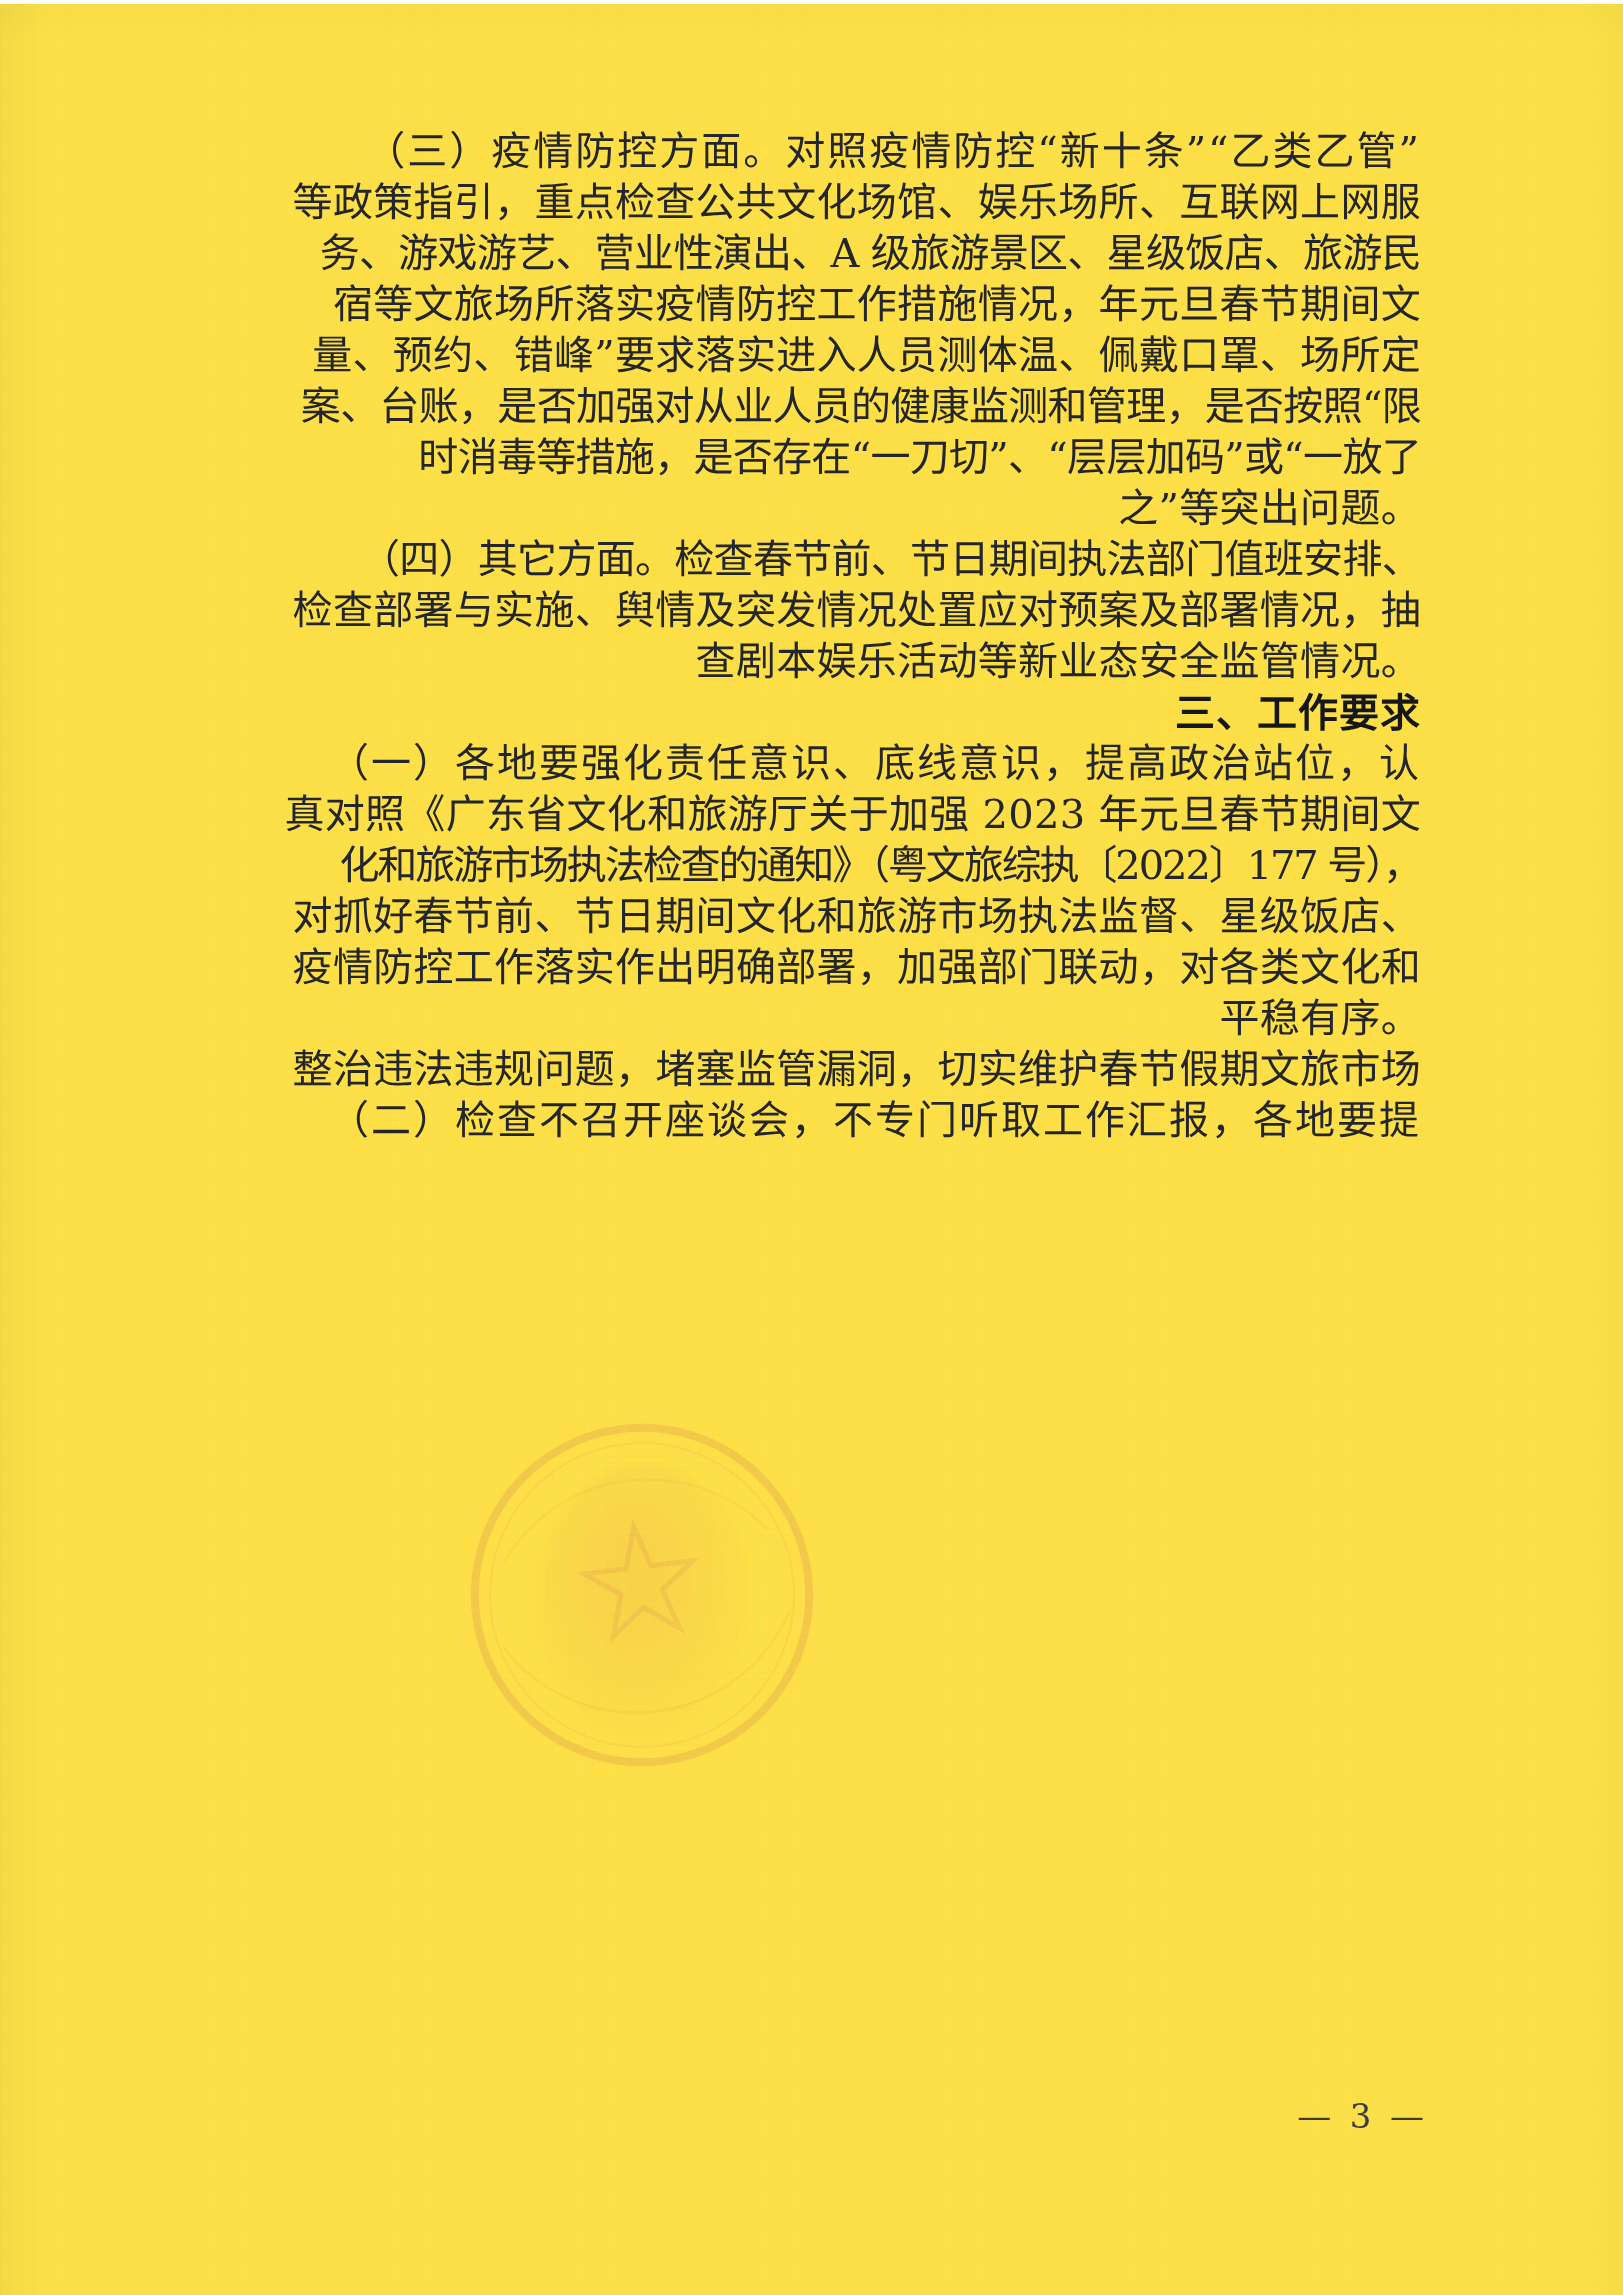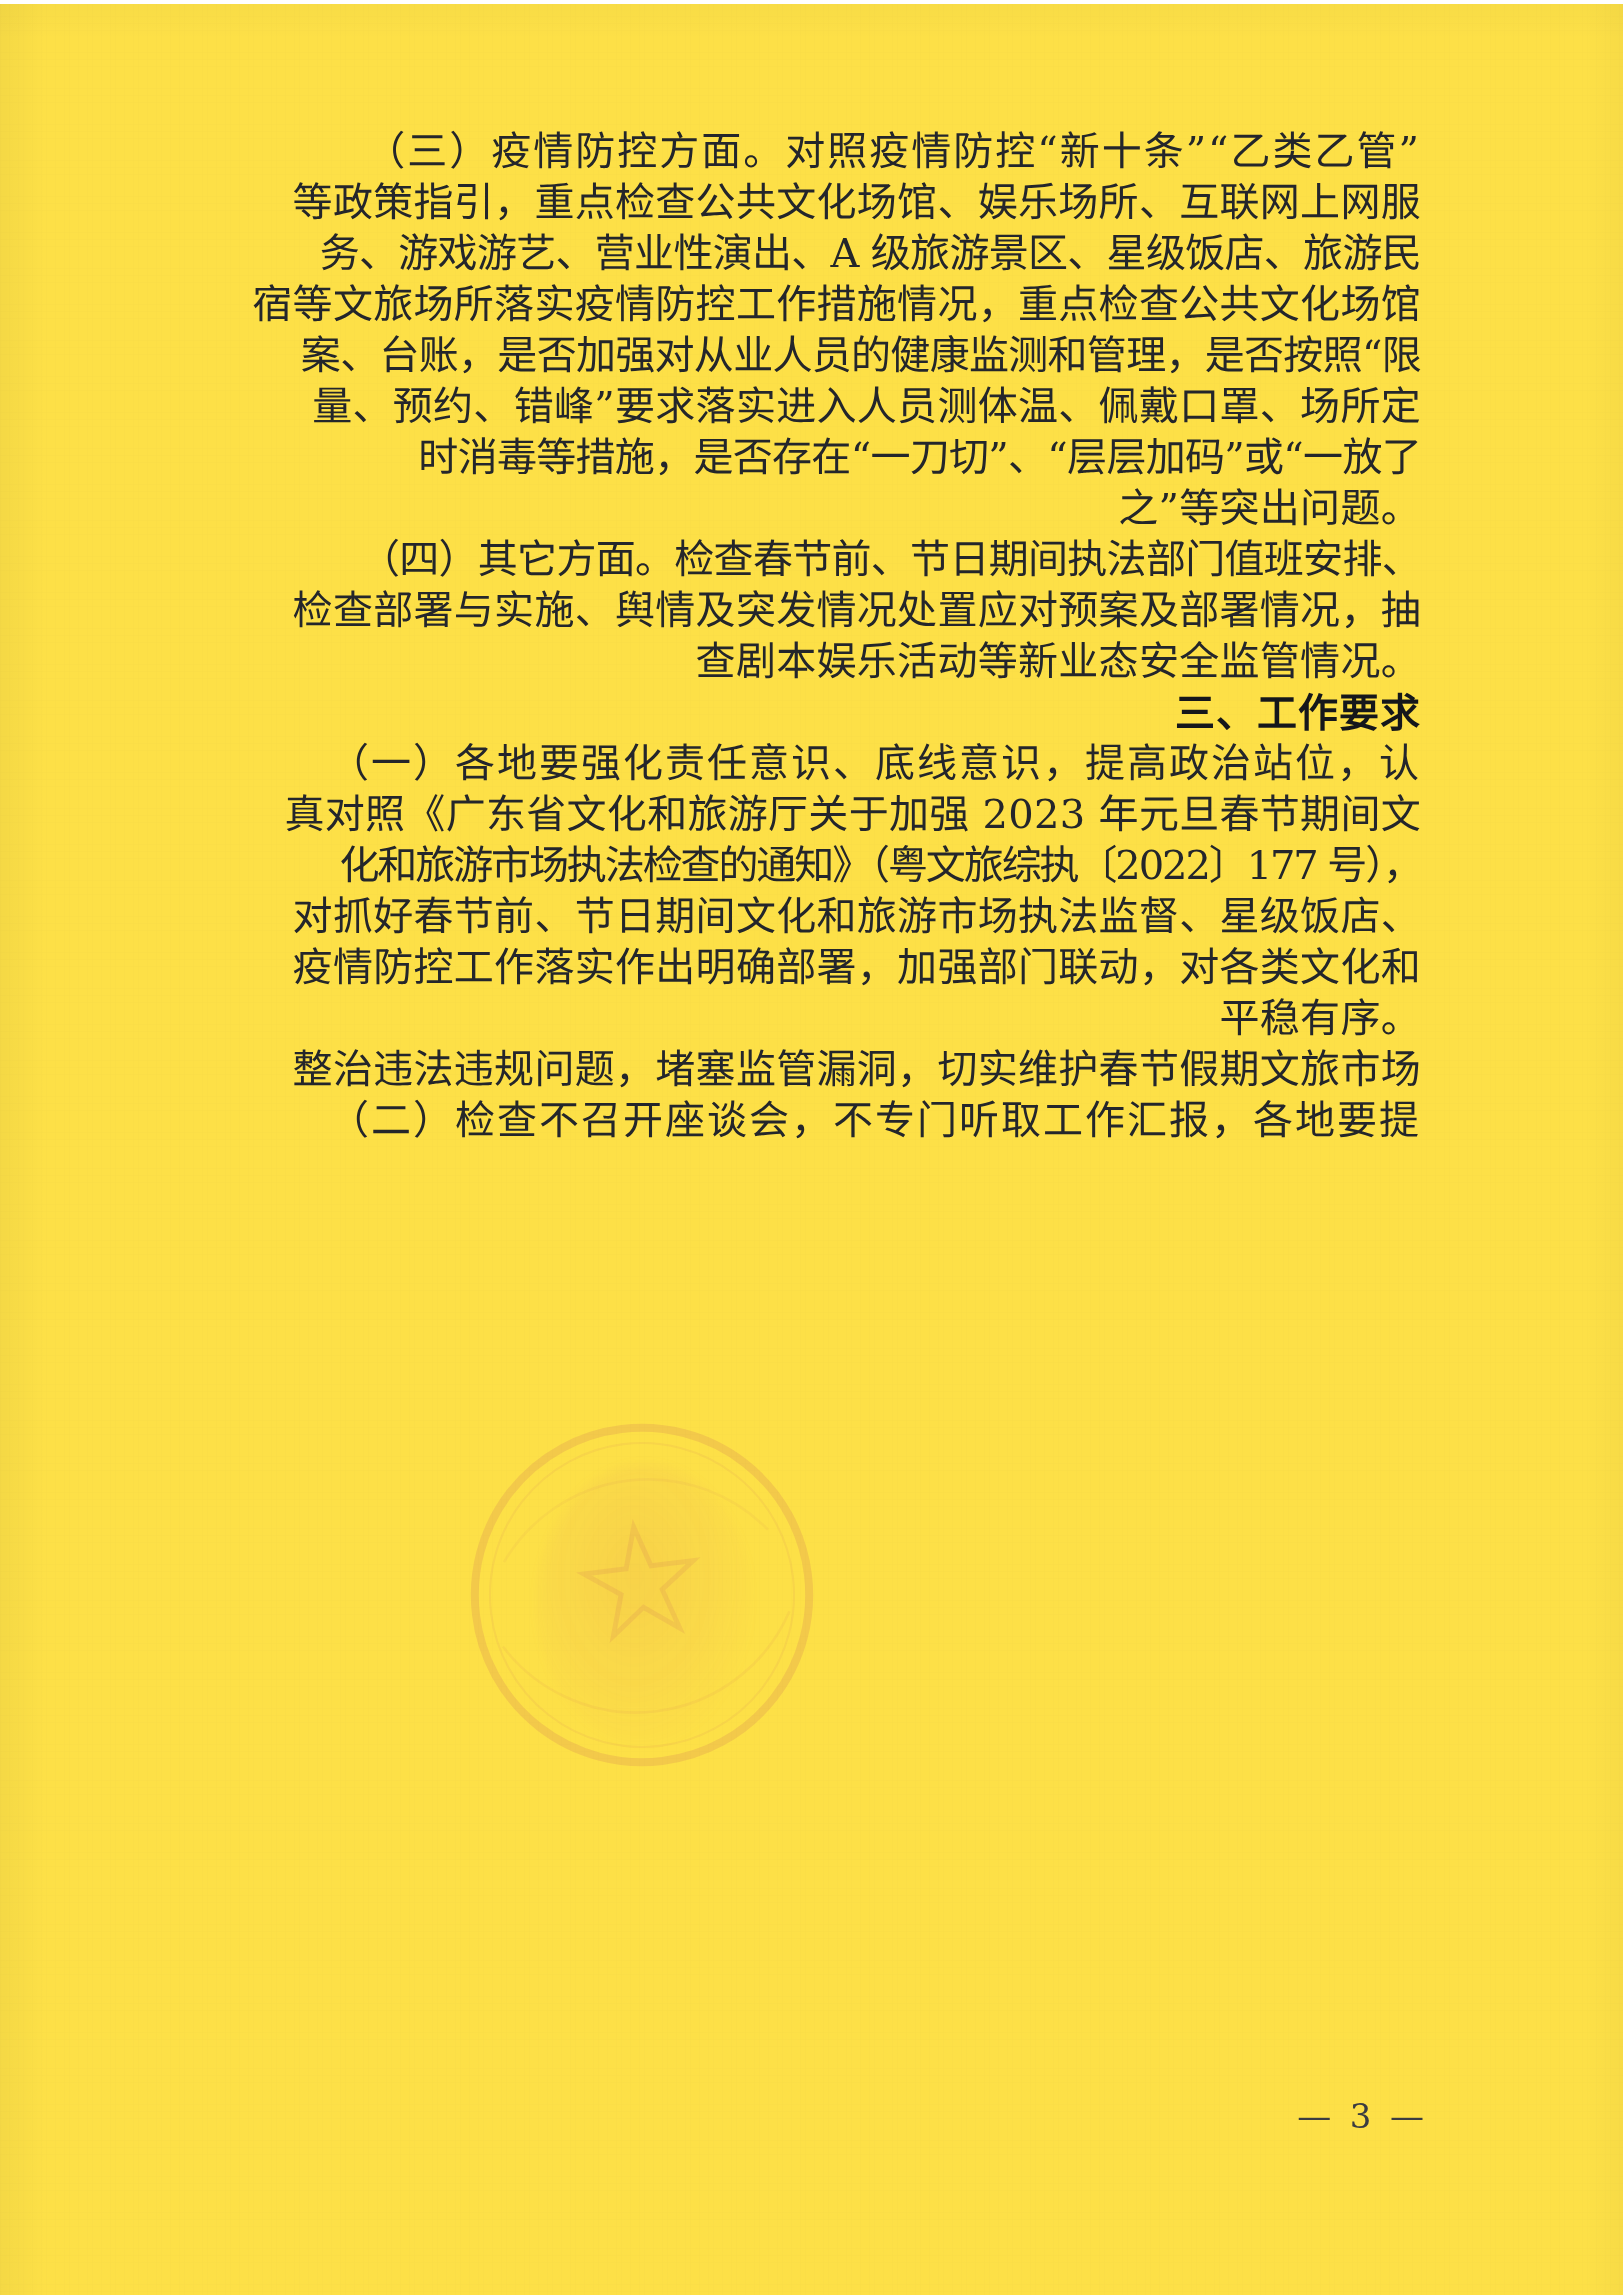--- a/index.html
+++ b/index.html
@@ -138,23 +138,23 @@
 
   <div class="paper-grain"></div>
   <div class="edge-shade"></div>
 
   <div class="body-text">
 
     <div>
       <div class="line tracking-loose">　　（三）疫情防控方面。对照疫情防控“新十条”“乙类乙管”</div>
       <div class="line">等政策指引，重点检查公共文化场馆、娱乐场所、互联网上网服</div>
       <div class="line tracking-tight">务、游戏游艺、营业性演出、A 级旅游景区、星级饭店、旅游民</div>
-      <div class="line">宿等文旅场所落实疫情防控工作措施情况，重点检查公共文化场馆</div>
+      <div class="line">宿等文旅场所落实疫情防控工作措施情况，年元旦春节期间文</div>
+      <div class="line">量、预约、错峰”要求落实进入人员测体温、佩戴口罩、场所定</div>
       <div class="line tracking-tight">案、台账，是否加强对从业人员的健康监测和管理，是否按照“限</div>
-      <div class="line">量、预约、错峰”要求落实进入人员测体温、佩戴口罩、场所定</div>
       <div class="line tracking-tight">时消毒等措施，是否存在“一刀切”、“层层加码”或“一放了</div>
       <div class="line">之”等突出问题。</div>
     </div>
 
     <div>
       <div class="line tracking-tight">　　（四）其它方面。检查春节前、节日期间执法部门值班安排、</div>
       <div class="line">检查部署与实施、舆情及突发情况处置应对预案及部署情况，抽</div>
       <div class="line">查剧本娱乐活动等新业态安全监管情况。</div>
     </div>
 

